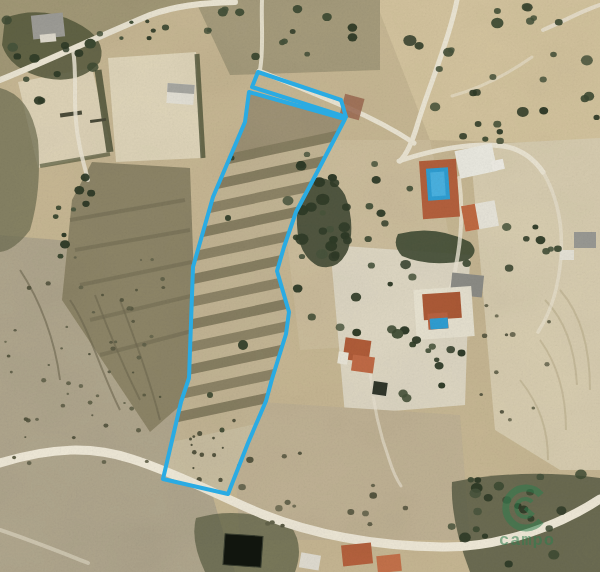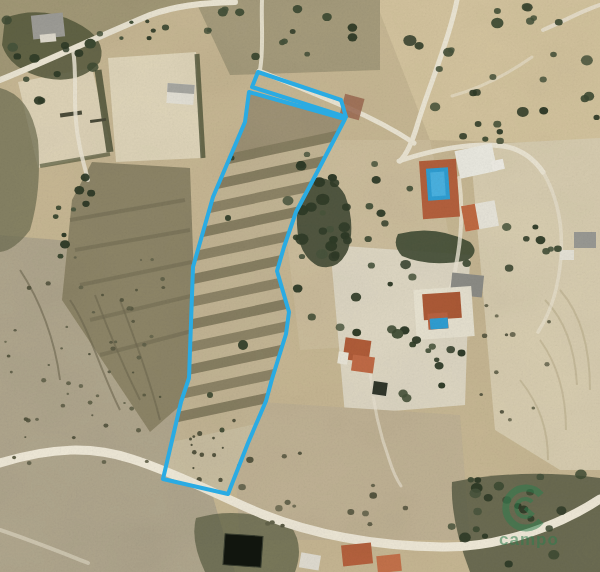--- a/index.html
+++ b/index.html
@@ -1,16 +1,16 @@
 <!DOCTYPE html>
 <html><head>
 <meta charset="utf-8">
 <style>
   html,body{margin:0;padding:0;background:#222;}
-  .stage{position:relative;width:600px;height:572px;overflow:hidden;font-family:Liberation Sans, sans-serif;}
+  .stage{position:relative;width:600px;height:572px;overflow:hidden;font-family:Liberation Mono, monospace;}
   svg{display:block;}
 </style>
 </head>
 <body>
 
 <div class="stage">
 <svg width="600" height="572" viewBox="0 0 600 572">
   <defs>
     <filter id="grain" x="0" y="0" width="100%" height="100%">
       <feTurbulence type="fractalNoise" baseFrequency="0.55" numOctaves="2" seed="7" stitchTiles="stitch"></feTurbulence>

